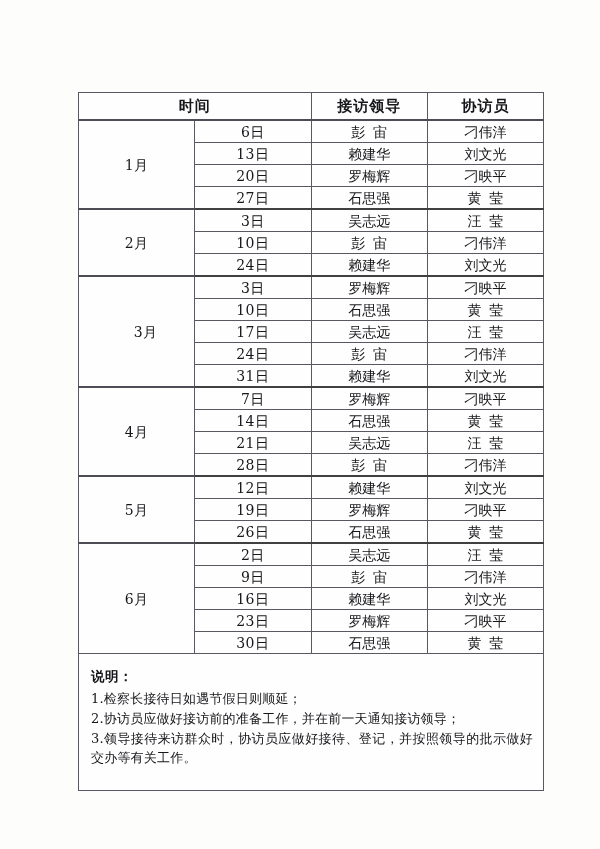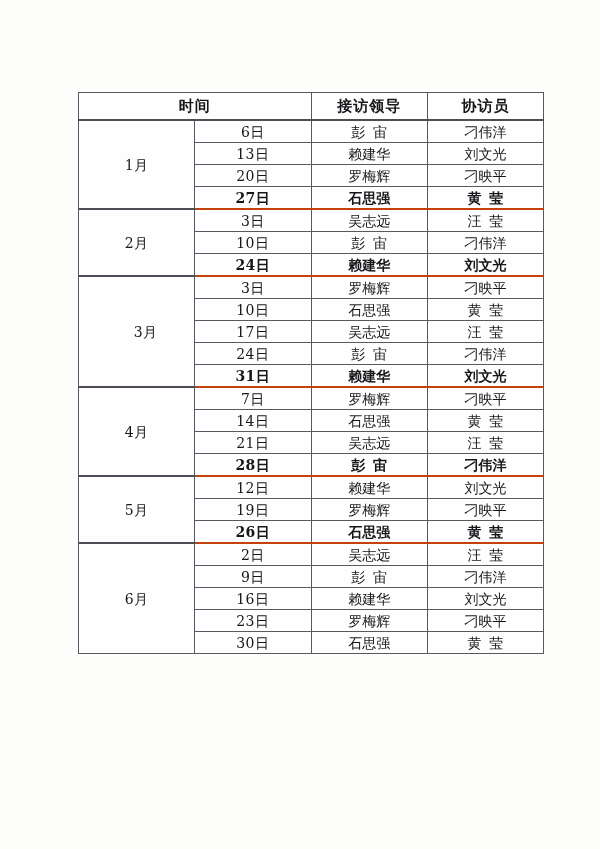--- a/index.html
+++ b/index.html
@@ -90,22 +90,21 @@
     font-size: 14px;
   }
   
   .spaced2 {
     letter-spacing: 0.55em;
     padding-left: 0.55em;
     display: inline-block;
   }
   
   tr.group-end > td {
-    border-bottom: 2px solid #c2410c;
-    font-weight: bold;
+    border-bottom: 2px solid #404040;
   }
   table.sched thead th {
     border-bottom: 2px solid #4d4d55;
   }
   td.month-cell {
     border-right: 2px solid #4d4d55;
   }
 
   
   #notes-box {
@@ -271,16 +270,24 @@
             <td class="assistant-cell">刁映平</td>
           </tr>
           <tr>
             <td class="day-cell">30日</td>
             <td class="leader-cell">石思强</td>
             <td class="assistant-cell"><span class="spaced2">黄莹</span></td>
           </tr>
         </tbody>
     </table>
 
+    <div id="notes-box">
+      <div id="notes-title">说明：</div>
+      <div id="notes-lines">
+          <div class="note-line">1.检察长接待日如遇节假日则顺延；</div>
+          <div class="note-line">2.协访员应做好接访前的准备工作，并在前一天通知接访领导；</div>
+          <div class="note-line">3.领导接待来访群众时，协访员应做好接待、登记，并按照领导的批示做好交办等有关工作。</div>
+        </div>
+    </div>
 
   </div>
 
 </div>
 
 </body></html>

